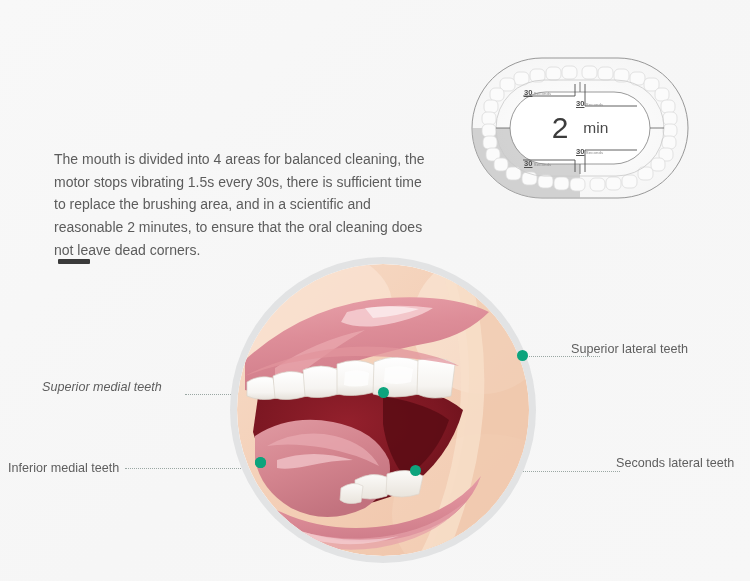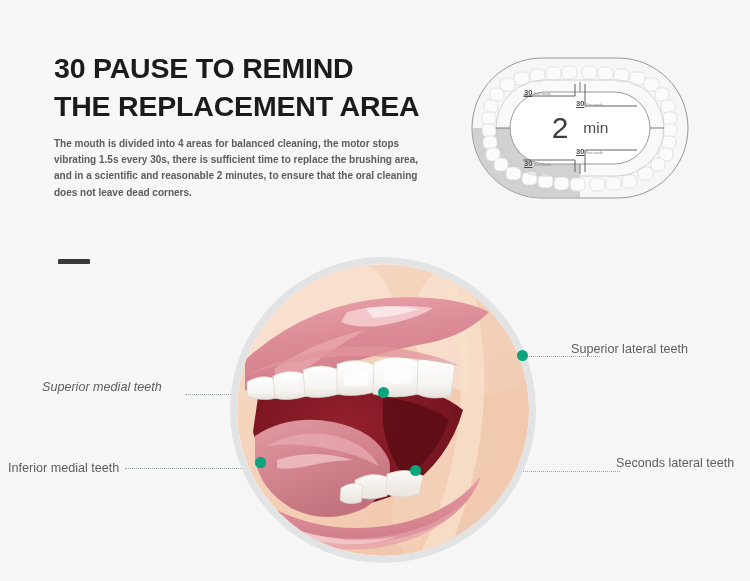--- a/index.html
+++ b/index.html
@@ -32,26 +32,25 @@
     color: #1b1b1b;
     line-height: 1.32;
     letter-spacing: -0.2px;
   }
   .headline .ln { display: block; white-space: nowrap; }
 
   
   .paragraph {
     position: absolute;
     left: 54px;
-    top: 136px;
+    top: 148px;
     width: 380px;
-    font-size: 10px;
+    font-size: 14px;
     line-height: 1.62;
     color: #5c5c5c;
-    font-weight: bold;
   }
 
   
   .rule {
     position: absolute;
     left: 58px;
     top: 259px;
     width: 32px;
     height: 5px;
     background: #3a3a3a;
@@ -156,24 +155,20 @@
   .ld-sup-med { left: 185px; top: 394px; width: 200px; }
   .ld-inf-med { left: 125px; top: 468px; width: 142px; }
   .ld-sup-lat { left: 385px; top: 356px; width: 215px; }
   .ld-inf-lat { left: 420px; top: 471px; width: 200px; }
 </style>
 </head>
 <body>
 
 <div id="page">
 
-  <div class="headline">
-    <span class="ln">30 PAUSE TO REMIND</span>
-    <span class="ln">THE REPLACEMENT AREA</span>
-  </div>
 
   <div class="paragraph">The mouth is divided into 4 areas for balanced cleaning, the motor stops vibrating 1.5s every 30s, there is sufficient time to replace the brushing area, and in a scientific and reasonable 2 minutes, to ensure that the oral cleaning does not leave dead corners.</div>
 
   <div class="rule"></div>
 
   <div class="timer">
     <svg viewBox="0 0 220 144" xmlns="http://www.w3.org/2000/svg">
       <defs>
         <clipPath id="ovalclip">
           <rect x="2" y="2" width="216" height="140" rx="70" ry="70"></rect>

